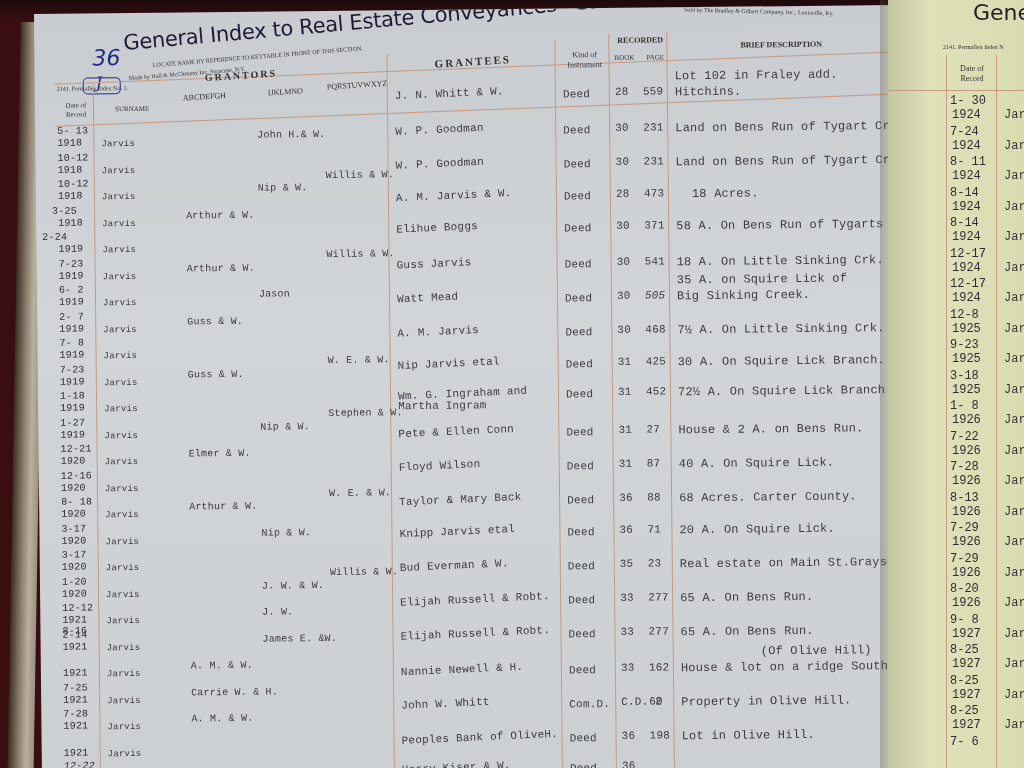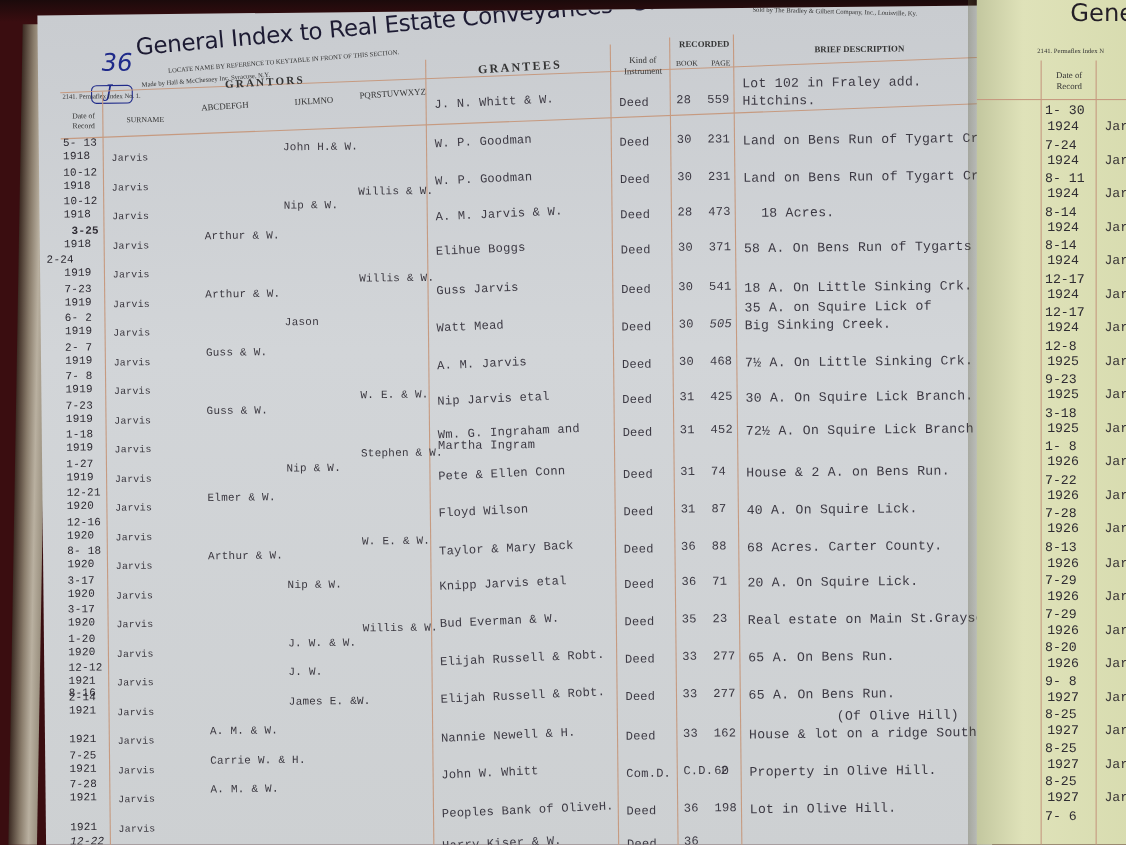--- a/index.html
+++ b/index.html
@@ -72,21 +72,21 @@
       <div class="cell surname" style="left: 66px; top: 126px;">Jarvis</div>
       <div class="cell given" style="left: 222px; top: 118px;">John H.&amp; W.</div>
       <div class="cell date" style="left: 22px; top: 138.5px;">10-12</div>
       <div class="cell date" style="left: 22px; top: 150.5px;">1918</div>
       <div class="cell surname" style="left: 66px; top: 152.5px;">Jarvis</div>
       <div class="cell given" style="left: 290px; top: 158.5px;">Willis &amp; W.</div>
       <div class="cell date" style="left: 22px; top: 165px;">10-12</div>
       <div class="cell date" style="left: 22px; top: 177px;">1918</div>
       <div class="cell surname" style="left: 66px; top: 179px;">Jarvis</div>
       <div class="cell given" style="left: 222px; top: 171px;">Nip &amp; W.</div>
-      <div class="cell date" style="left: 29px; top: 191.5px; font-weight: bold;">3-25</div>
+      <div class="cell date" style="left: 16px; top: 191.5px;">3-25</div>
       <div class="cell date" style="left: 22px; top: 203.5px;">1918</div>
       <div class="cell surname" style="left: 66px; top: 205.5px;">Jarvis</div>
       <div class="cell given" style="left: 150px; top: 197.5px;">Arthur &amp; W.</div>
       <div class="cell date" style="left: 6px; top: 218px;">2-24</div>
       <div class="cell date" style="left: 22px; top: 230px;">1919</div>
       <div class="cell surname" style="left: 66px; top: 232px;">Jarvis</div>
       <div class="cell given" style="left: 290px; top: 238px;">Willis &amp; W.</div>
       <div class="cell date" style="left: 22px; top: 244.5px;">7-23</div>
       <div class="cell date" style="left: 22px; top: 256.5px;">1919</div>
       <div class="cell surname" style="left: 66px; top: 258.5px;">Jarvis</div>
@@ -235,21 +235,21 @@
         <div class="cell grantee" style="left: 360px; top: 390px;">Martha Ingram</div>
         <div class="cell" style="left: 528px; top: 380px;">Deed</div>
         <div class="cell" style="left: 580px; top: 378px;">31</div>
         <div class="cell" style="left: 608px; top: 378px;">452</div>
         <div class="cell desc" style="left: 640px; top: 378px;">72½ A. On Squire Lick Branch</div>
       </div>
       <div class="">
         <div class="cell grantee" style="left: 360px; top: 416px; transform: rotate(-2deg);">Pete &amp; Ellen Conn</div>
         <div class="cell" style="left: 528px; top: 418px;">Deed</div>
         <div class="cell" style="left: 580px; top: 416px;">31</div>
-        <div class="cell" style="left: 608px; top: 416px;">74</div>
+        <div class="cell" style="left: 608px; top: 416px;">27</div>
         <div class="cell desc" style="left: 640px; top: 416px;">House &amp; 2 A. on Bens Run.</div>
       </div>
       <div class="">
         <div class="cell grantee" style="left: 360px; top: 450px; transform: rotate(-2deg);">Floyd Wilson</div>
         <div class="cell" style="left: 528px; top: 452px;">Deed</div>
         <div class="cell" style="left: 580px; top: 450px;">31</div>
         <div class="cell" style="left: 608px; top: 450px;">87</div>
         <div class="cell desc" style="left: 640px; top: 450px;">40 A. On Squire Lick.</div>
       </div>
       <div class="">

